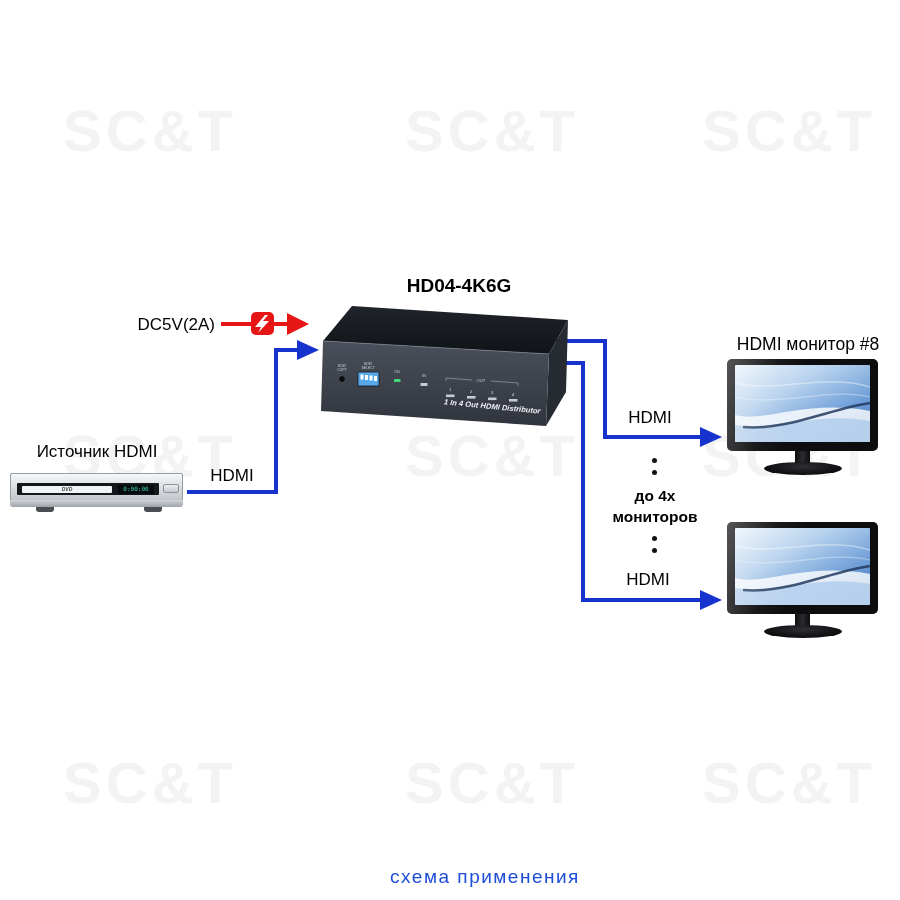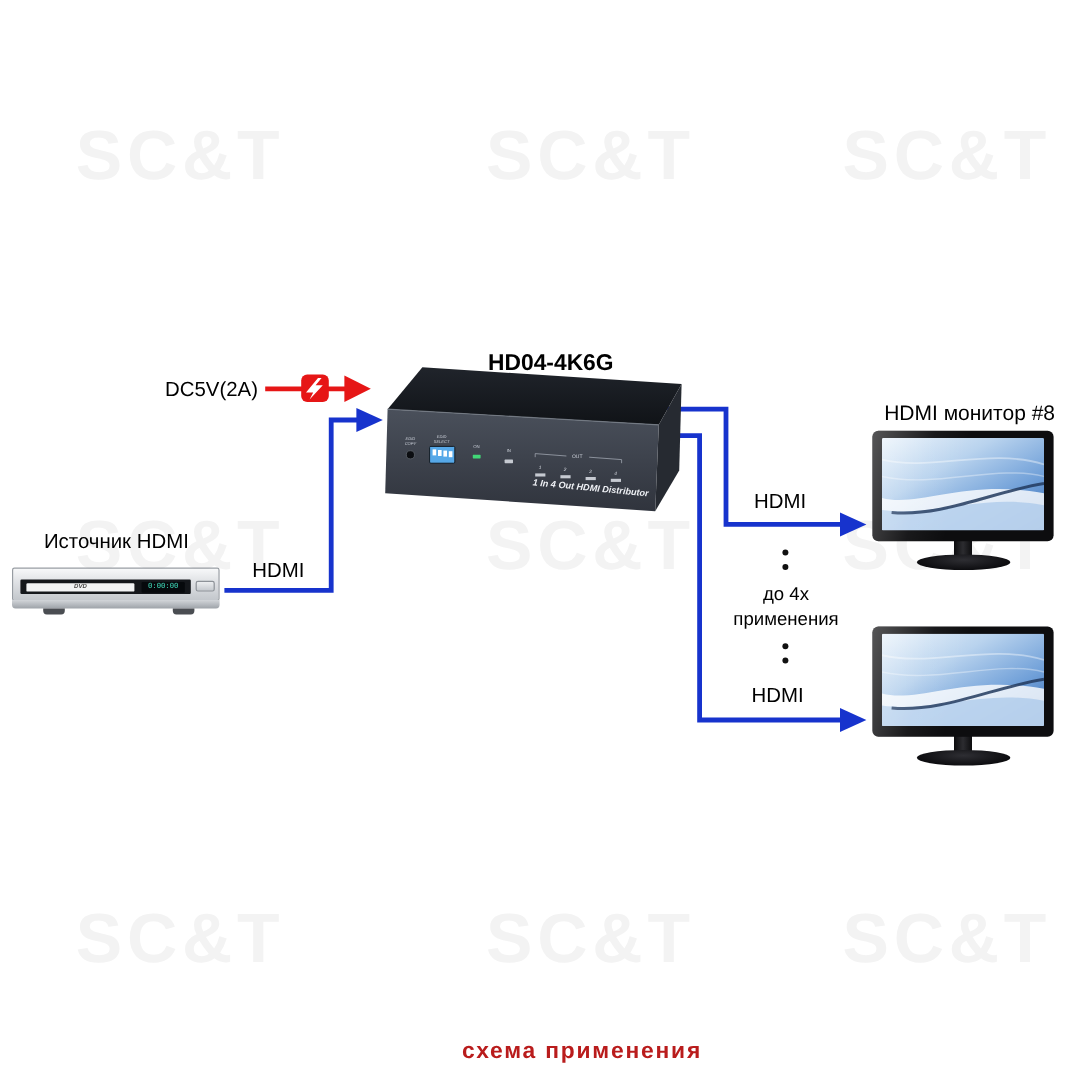--- a/index.html
+++ b/index.html
@@ -15,21 +15,21 @@
   }
   
   .wires{position:absolute;left:0;top:0;z-index:1;}
   
   .device-svg{position:absolute;left:315px;top:295px;z-index:2;}
   
   .lbl{position:absolute;color:#000;z-index:3;text-align:center;white-space:nowrap;}
   .title{font-size:19px;font-weight:bold;}
   .plain{font-size:17px;}
   .note{font-size:15.5px;line-height:21px;}
-  .caption{font-size:19px;color:#b91c1c;letter-spacing:1.5px;font-weight:bold;}
+  .caption{font-size:19px;color:#1d4ed8;letter-spacing:1.5px;}
   .dot{position:absolute;width:5px;height:5px;border-radius:50%;background:#111;z-index:3;}
   
   .dvd{position:absolute;left:10px;top:473px;width:173px;height:42px;z-index:3;}
   .dvd-body{position:absolute;left:0;top:0;width:173px;height:28px;
     background:linear-gradient(180deg,#f7f8f9 0%,#e3e5e8 35%,#c3c7cc 100%);
     border:1px solid #979ca2;border-radius:2px;box-sizing:border-box;}
   .dvd-strip{position:absolute;left:6px;top:9px;width:142px;height:12px;background:#14171b;border-radius:1px;}
   .dvd-tray{position:absolute;left:5px;top:3px;width:90px;height:6.5px;background:#f2f3f4;border-radius:1px;
     font-size:5px;font-weight:bold;font-style:italic;color:#444;text-align:center;line-height:6.5px;}
   .dvd-display{position:absolute;left:101px;top:2px;width:36px;height:8.5px;background:#06090c;border-radius:1px;
@@ -124,33 +124,33 @@
     <text x="177" y="99" font-size="4" fill="#d4d8df" text-anchor="middle" font-style="italic">3</text>
     <text x="198" y="100.5" font-size="4" fill="#d4d8df" text-anchor="middle" font-style="italic">4</text>
     <rect x="131" y="99.5" width="8.5" height="2.6" fill="#c6cad1"></rect>
     <rect x="152" y="101" width="8.5" height="2.6" fill="#c6cad1"></rect>
     <rect x="173" y="102.5" width="8.5" height="2.6" fill="#c6cad1"></rect>
     <rect x="194" y="104" width="8.5" height="2.6" fill="#c6cad1"></rect>
 
     <text x="177" y="114" font-size="7.6" font-style="italic" font-weight="bold" fill="#eef0f4" text-anchor="middle" transform="rotate(5.5 177 114)">1 In 4 Out HDMI Distributor</text>
   </svg>
 
-  <div class="lbl title" style="left:359px;top:275px;width:200px;margin-top:17px;">HD04-4K6G</div>
+  <div class="lbl title" style="left:359px;top:275px;width:200px;">HD04-4K6G</div>
   <div class="lbl plain" style="left:115px;top:315px;width:100px;text-align:right;">DC5V(2A)</div>
   <div class="lbl plain" style="left:17px;top:442px;width:160px;">Источник HDMI</div>
   <div class="lbl plain" style="left:202px;top:466px;width:60px;">HDMI</div>
   <div class="lbl plain" style="left:620px;top:408px;width:60px;">HDMI</div>
   <div class="lbl plain" style="left:618px;top:570px;width:60px;">HDMI</div>
   <div class="lbl plain" style="left:718px;top:334px;width:180px;font-size:17.5px;">HDMI монитор #8</div>
 
   <div class="dot" style="left:652px;top:458px;"></div>
   <div class="dot" style="left:652px;top:470px;"></div>
-  <div class="lbl note" style="left:595px;top:485px;width:120px;">
+  <div class="lbl note" style="left:595px;top:485px;width:120px;font-weight:bold;">
     <div>до 4х</div>
-    <div>применения</div>
+    <div>мониторов</div>
   </div>
   <div class="dot" style="left:652px;top:536px;"></div>
   <div class="dot" style="left:652px;top:548px;"></div>
 
   <div class="dvd">
     <div class="dvd-body">
       <div class="dvd-strip">
         <div class="dvd-tray">DVD</div>
         <div class="dvd-display">0:00:00</div>
       </div>

